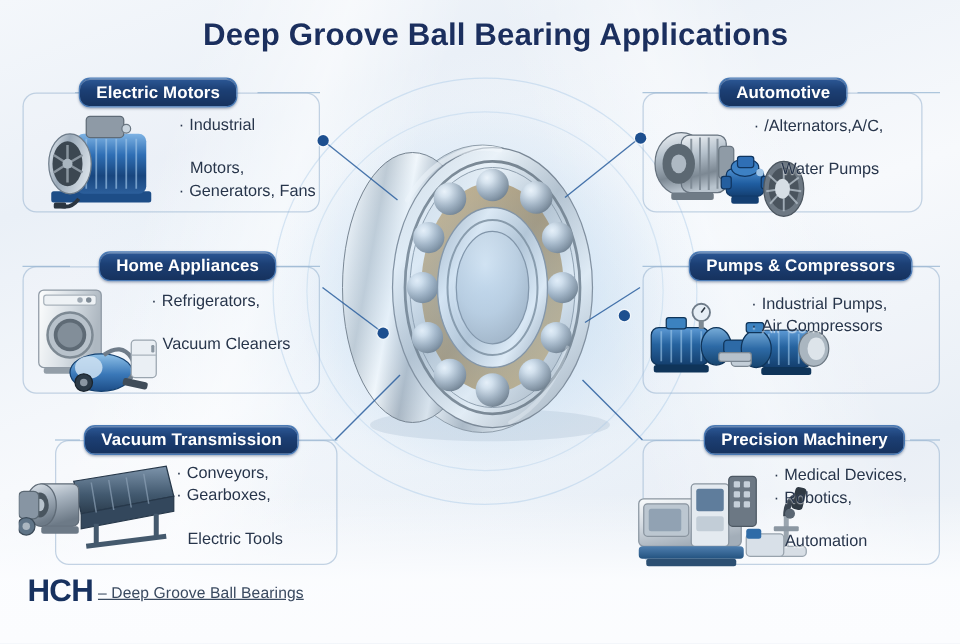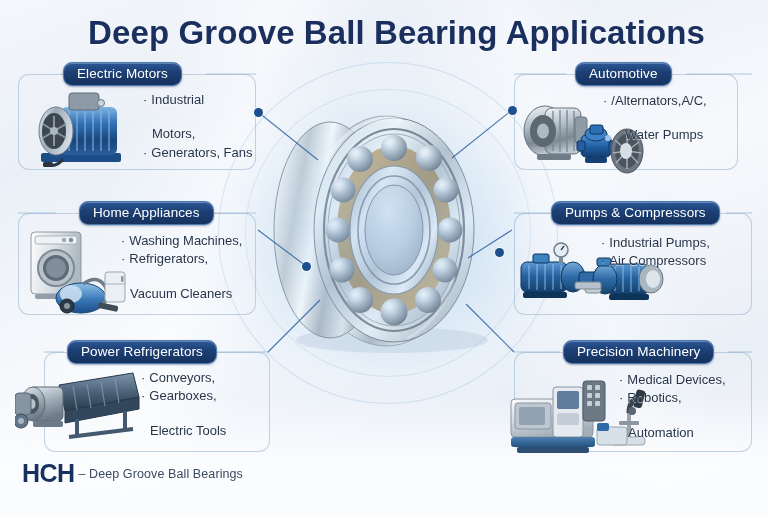--- a/index.html
+++ b/index.html
@@ -29,21 +29,21 @@
   .bg-bottom-fade {
     position:absolute; left:0; right:0; bottom:0; height:120px;
     background:linear-gradient(to bottom, rgba(255,255,255,0) 0%, rgba(252,253,255,0.92) 58%, #fbfcfe 100%);
     pointer-events:none;
   }
 
   
   .title {
     position:absolute; top:14px; left:0; right:0;
     text-align:center;
-    font-size:33px; font-weight:bold;
+    font-size:25px; font-weight:bold;
     letter-spacing:0.1px;
     color:#1b2f5e;
     text-shadow:0 1px 1px rgba(255,255,255,0.9);
     z-index:9;
     padding-left:25px;
   }
 
   
   .bearing-wrap {
     position:absolute;
@@ -76,21 +76,21 @@
   }
   .badge {
     position:absolute;
     top:-13px;
     padding:3px 13px 4px;
     border-radius:9px;
     background:linear-gradient(to bottom, #2c5896 0%, #1c3f74 42%, #16325e 100%);
     border:1px solid #4a7ab5;
     box-shadow:0 1px 2px rgba(20,40,75,0.38), inset 0 1px 0 rgba(255,255,255,0.28);
     color:#ffffff;
-    font-size:13.5px; font-weight:normal;
+    font-size:13.5px; font-weight:bold;
     white-space:nowrap;
     letter-spacing:0.1px;
     z-index:7;
     text-align:center;
   }
   .bullets {
     position:absolute;
     font-size:13px;
     line-height:1.42;
     color:#27354b;
@@ -124,21 +124,21 @@
   .footer {
     position:absolute; left:22px; bottom:27px;
     display:flex; align-items:center; gap:4px;
     z-index:9;
   }
   .footer .logo {
     font-size:25px; font-weight:bold; color:#17315f;
     letter-spacing:-0.6px;
   }
   .footer .tagline {
-    font-size:12.5px; color:#3a4a60; letter-spacing:0.1px;
+    font-size:12.5px; color:#3a4a60; letter-spacing:0.1px;text-decoration:underline;
   }
 </style>
 </head>
 <body>
 
 <div class="infographic">
 
   <div class="bg-sheen"></div>
 
   <svg class="connector" width="768" height="515" viewBox="0 0 768 515" style="left:0;top:0;">
@@ -405,21 +405,20 @@
         <circle cx="14" cy="28" r="3" fill="#8a96a2"></circle>
         <path d="M 30 6 q 14 -10 22 2 q 6 10 -2 18" stroke="#6f7c89" stroke-width="3.5" fill="none"></path>
         <rect x="46" y="24" width="20" height="6" rx="2" fill="#3f4c59" transform="rotate(12 46 24)"></rect>
       </g>
 
       <rect x="82" y="46" width="20" height="30" rx="3" fill="#eaeff4" stroke="#9aa5af"></rect>
       <line x1="82" y1="58" x2="102" y2="58" stroke="#a9b3bc"></line>
       <rect x="98" y="50" width="2.5" height="6" rx="1" fill="#8a96a1"></rect>
     </svg>
     <div class="bullets" style="left:102px; top:18px;">
-      <div class="li"><span class="dot">·</span><span>Washing Machines,</span></div>
       <div class="li"><span class="dot">·</span><span>Refrigerators,</span></div>
       <div class="cont">Vacuum Cleaners</div>
     </div>
   </div>
 
   <div class="card" id="card-pumps">
     <div class="badge" style="left:36px;">Pumps &amp; Compressors</div>
     <svg class="art" width="150" height="86" viewBox="0 0 150 86" style="left:2px; top:22px;">
       <defs>
         <linearGradient id="pu1" x1="0" y1="0" x2="0" y2="1">
@@ -470,21 +469,21 @@
 
       <rect x="58" y="46" width="26" height="7" rx="2" fill="#b6c1cb" stroke="#7b8792"></rect>
     </svg>
     <div class="bullets" style="left:86px; top:20px;">
       <div class="li"><span class="dot">·</span><span>Industrial Pumps,</span></div>
       <div class="li"><span class="dot">·</span><span>Air Compressors</span></div>
     </div>
   </div>
 
   <div class="card" id="card-power-trans">
-    <div class="badge" style="left:22px;">Power Refrigerators</div>
+    <div class="badge" style="left:22px;">Vacuum Transmission</div>
     <svg class="art" width="136" height="80" viewBox="0 0 136 80" style="left:-30px; top:14px;">
       <defs>
         <linearGradient id="pt1" x1="0" y1="0" x2="0.3" y2="1">
           <stop offset="0%" stop-color="#e3e9ef"></stop>
             <stop offset="45%" stop-color="#a7b3bf"></stop>
           <stop offset="100%" stop-color="#6d7a87"></stop>
         </linearGradient>
         <linearGradient id="pt2" x1="0" y1="0" x2="0" y2="1">
           <stop offset="0%" stop-color="#7d94ab"></stop>
             <stop offset="60%" stop-color="#42596f"></stop>

